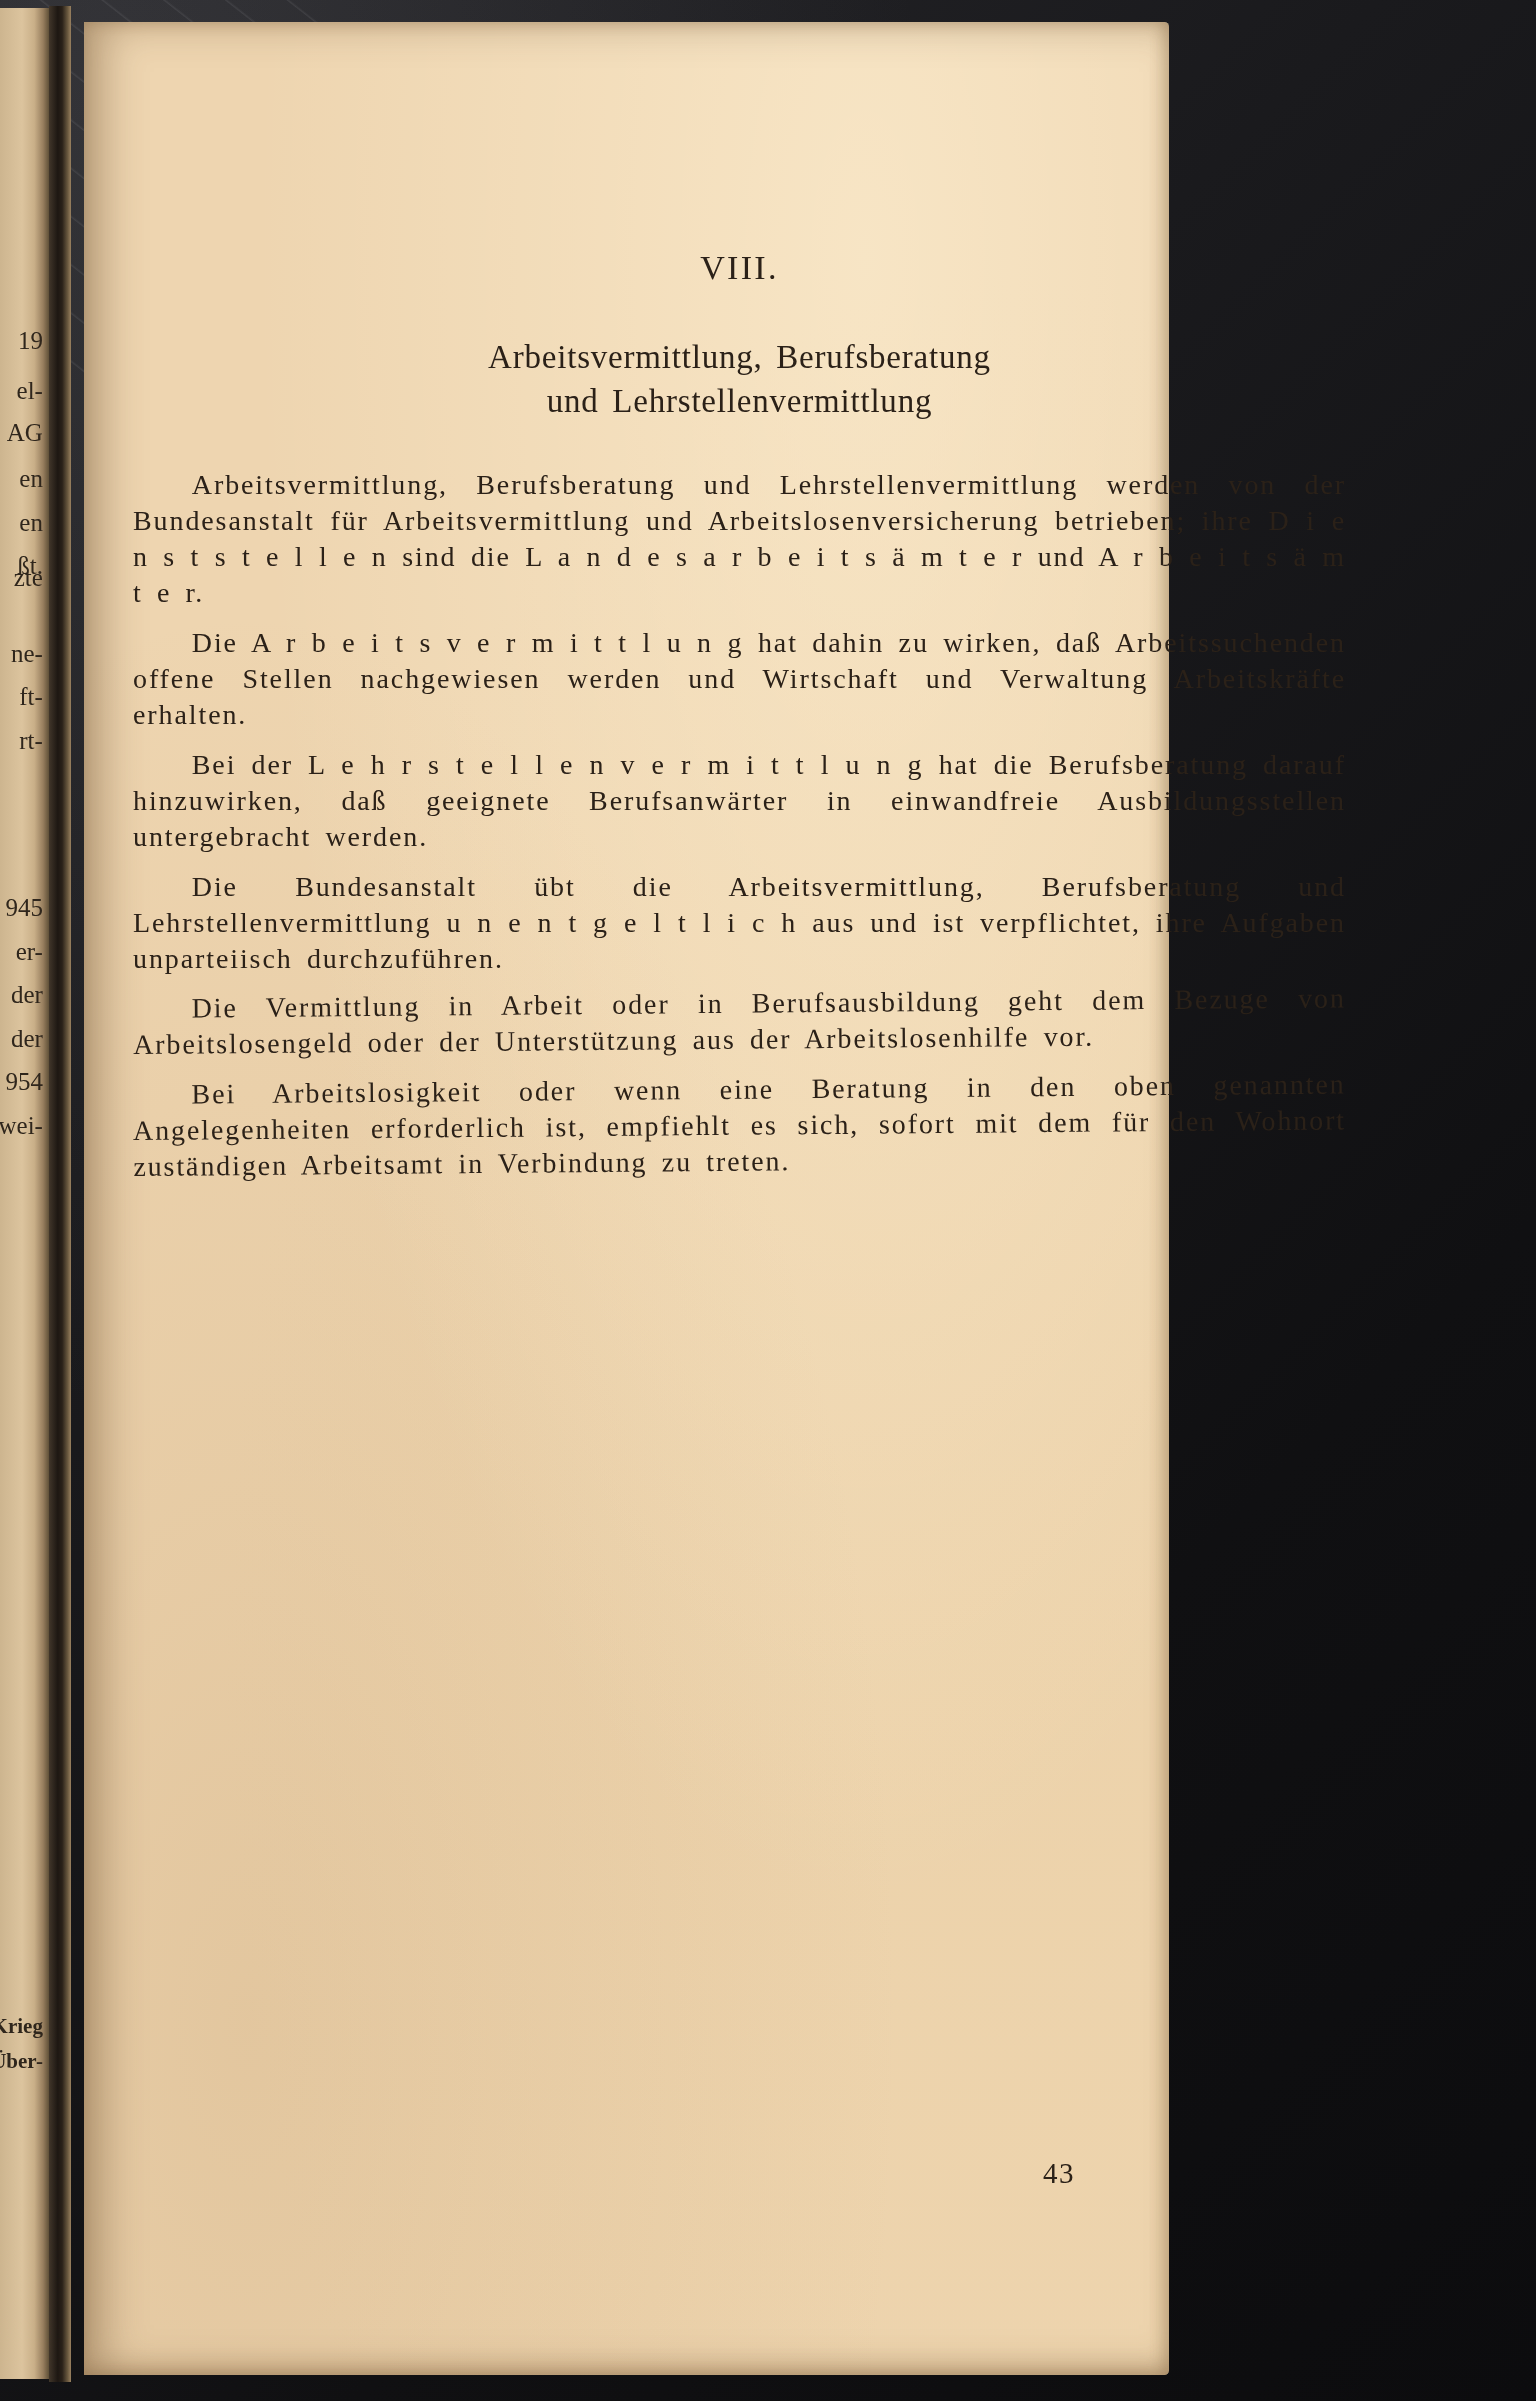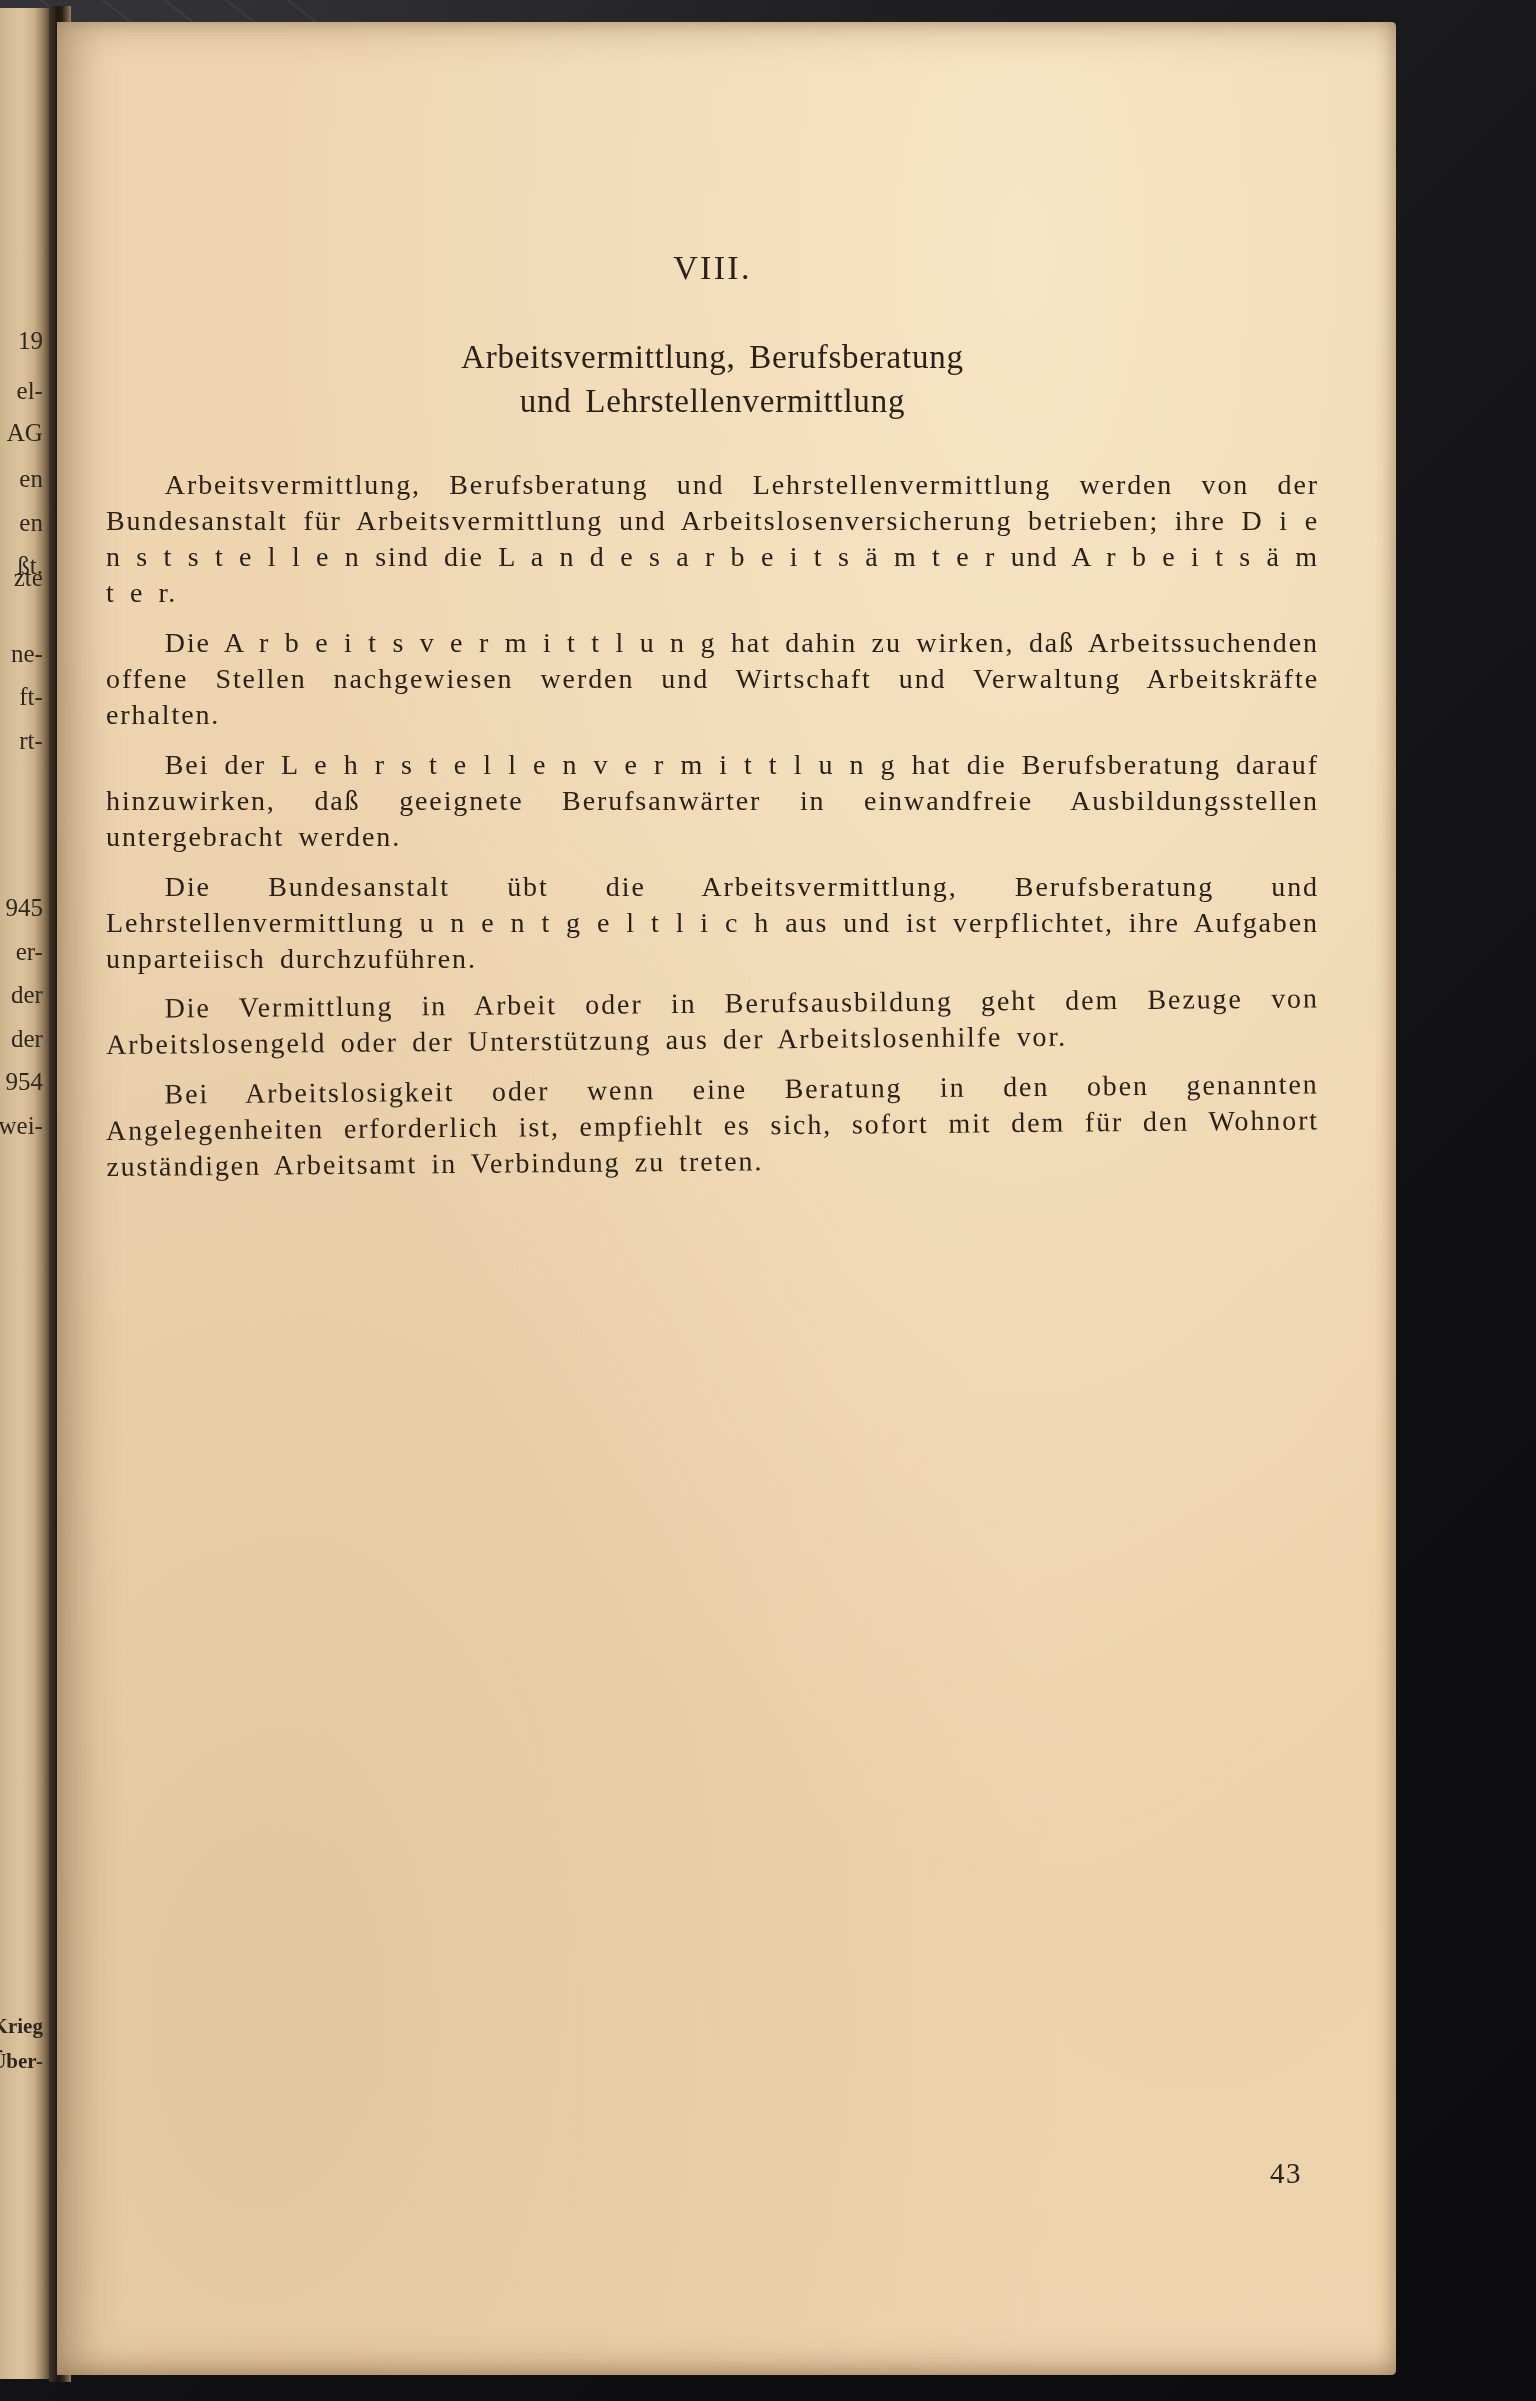--- a/index.html
+++ b/index.html
@@ -49,22 +49,22 @@
   .gutter {
     position: absolute;
     left: 49px; top: 6.1px;
     width: 21.5px; height: 2376px;
     background: linear-gradient(90deg,
       #41362a 0%, #1d1712 40%, #2a2119 60%, #6a593f 85%, #9a8160 100%);
   }
   
   .page {
     position: absolute;
-    left: 57px; top: 21.5px;
-    width: 1339px; height: 2353px;
+    left: 84px; top: 21.5px;
+    width: 1085px; height: 2353px;
     background:
       radial-gradient(ellipse at 72% 10%, rgba(255,242,214,0.55), transparent 55%),
       radial-gradient(ellipse at 15% 85%, rgba(186,146,96,0.22), transparent 50%),
       radial-gradient(ellipse at 85% 70%, rgba(235,208,165,0.5), transparent 60%),
       #eed5b0;
     box-shadow:
       inset 20px 0 42px rgba(95,66,34,0.38),
       inset -6.1px 0 14px rgba(120,90,55,0.25),
       inset 0 -7.7px 19px rgba(140,105,65,0.22);
     border-radius: 0 4.6px 4.6px 0;

